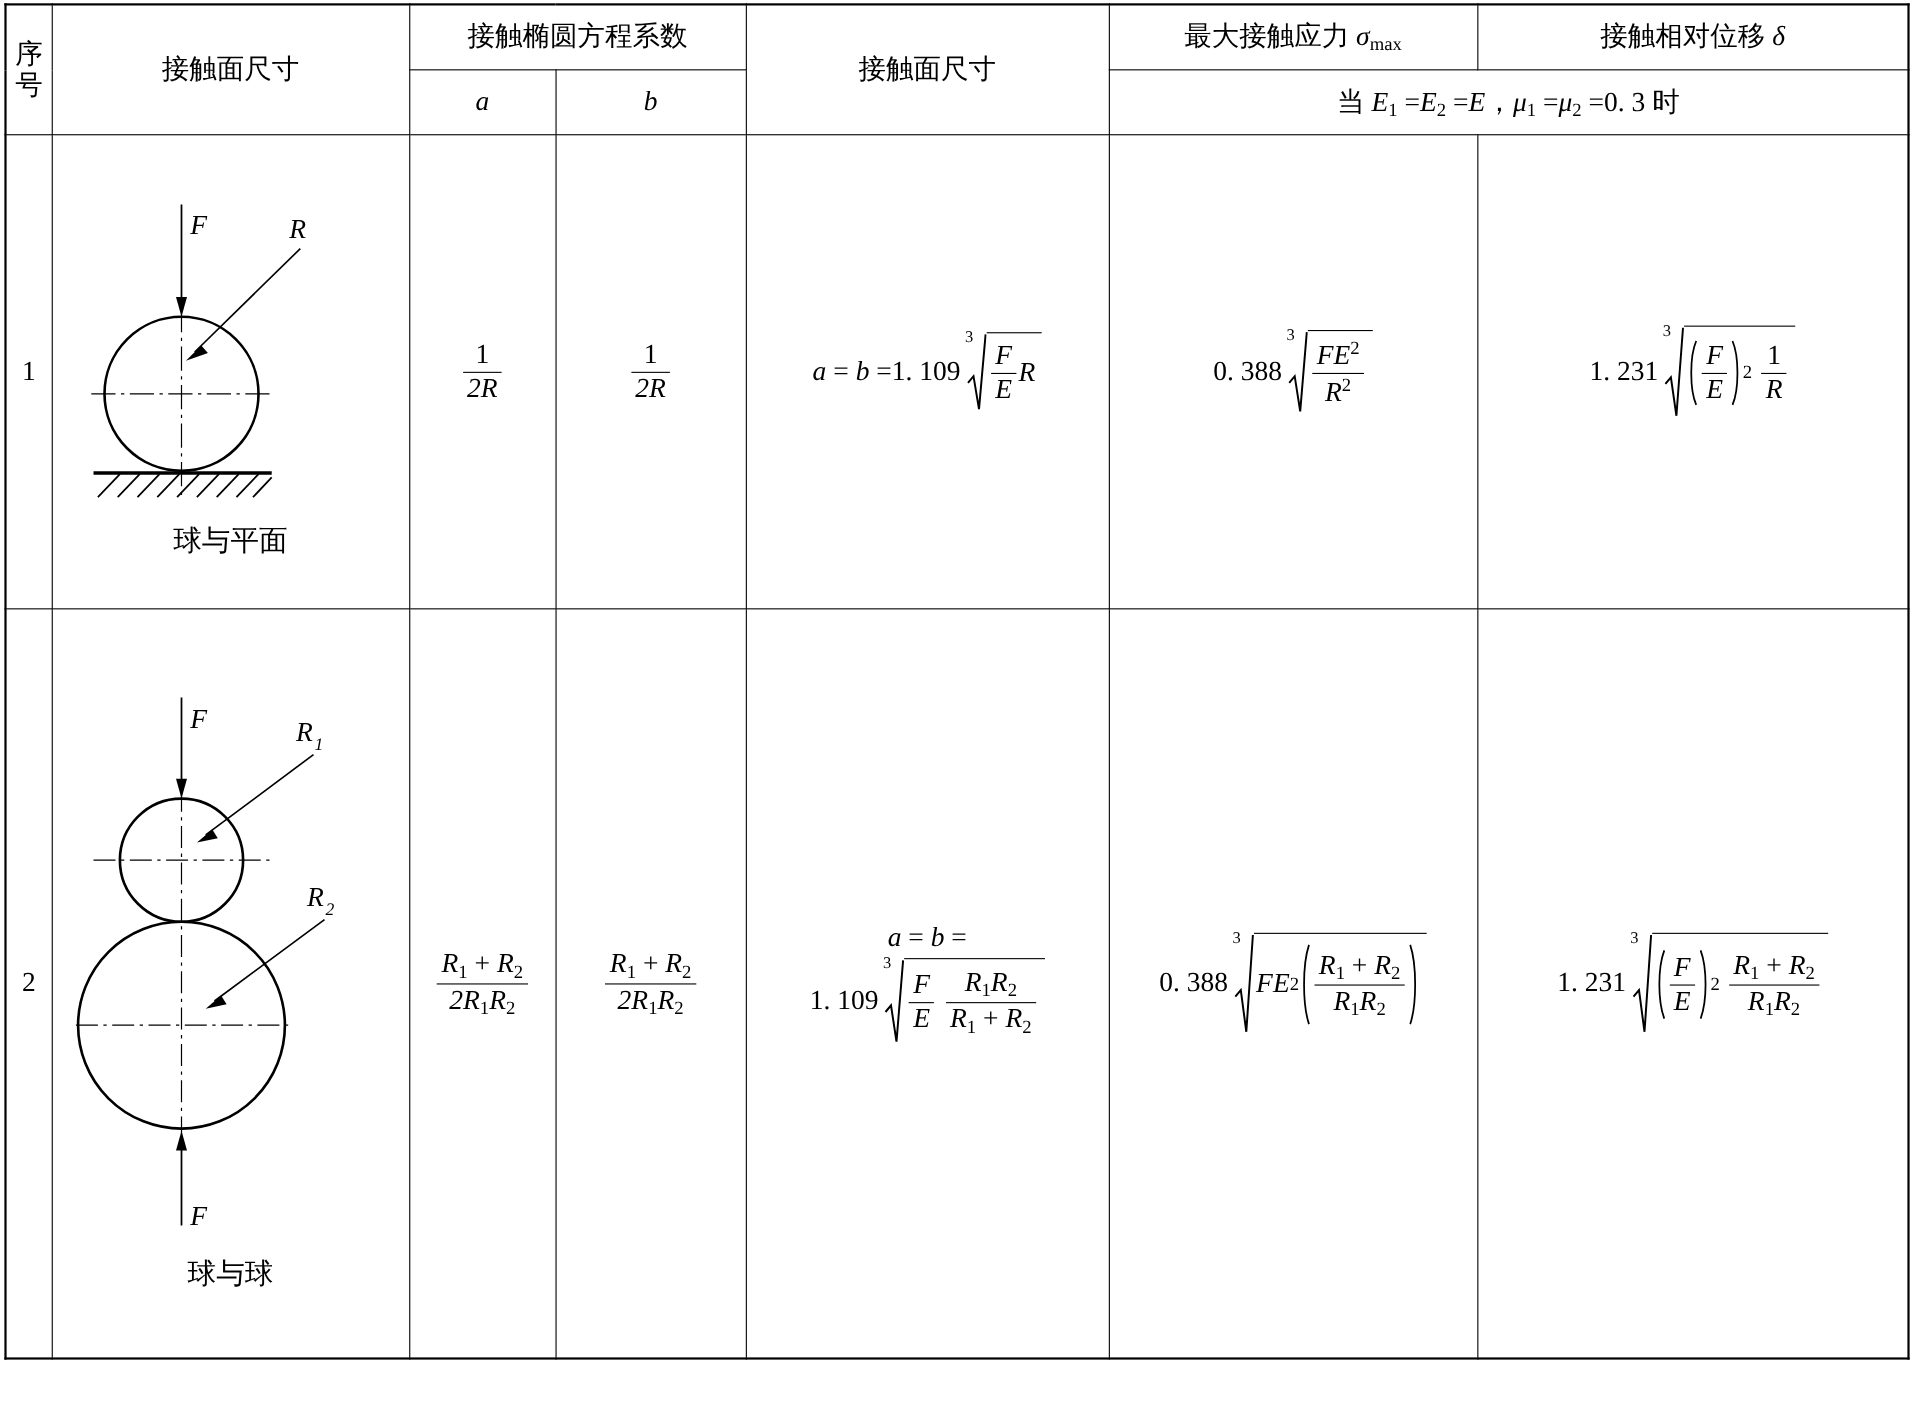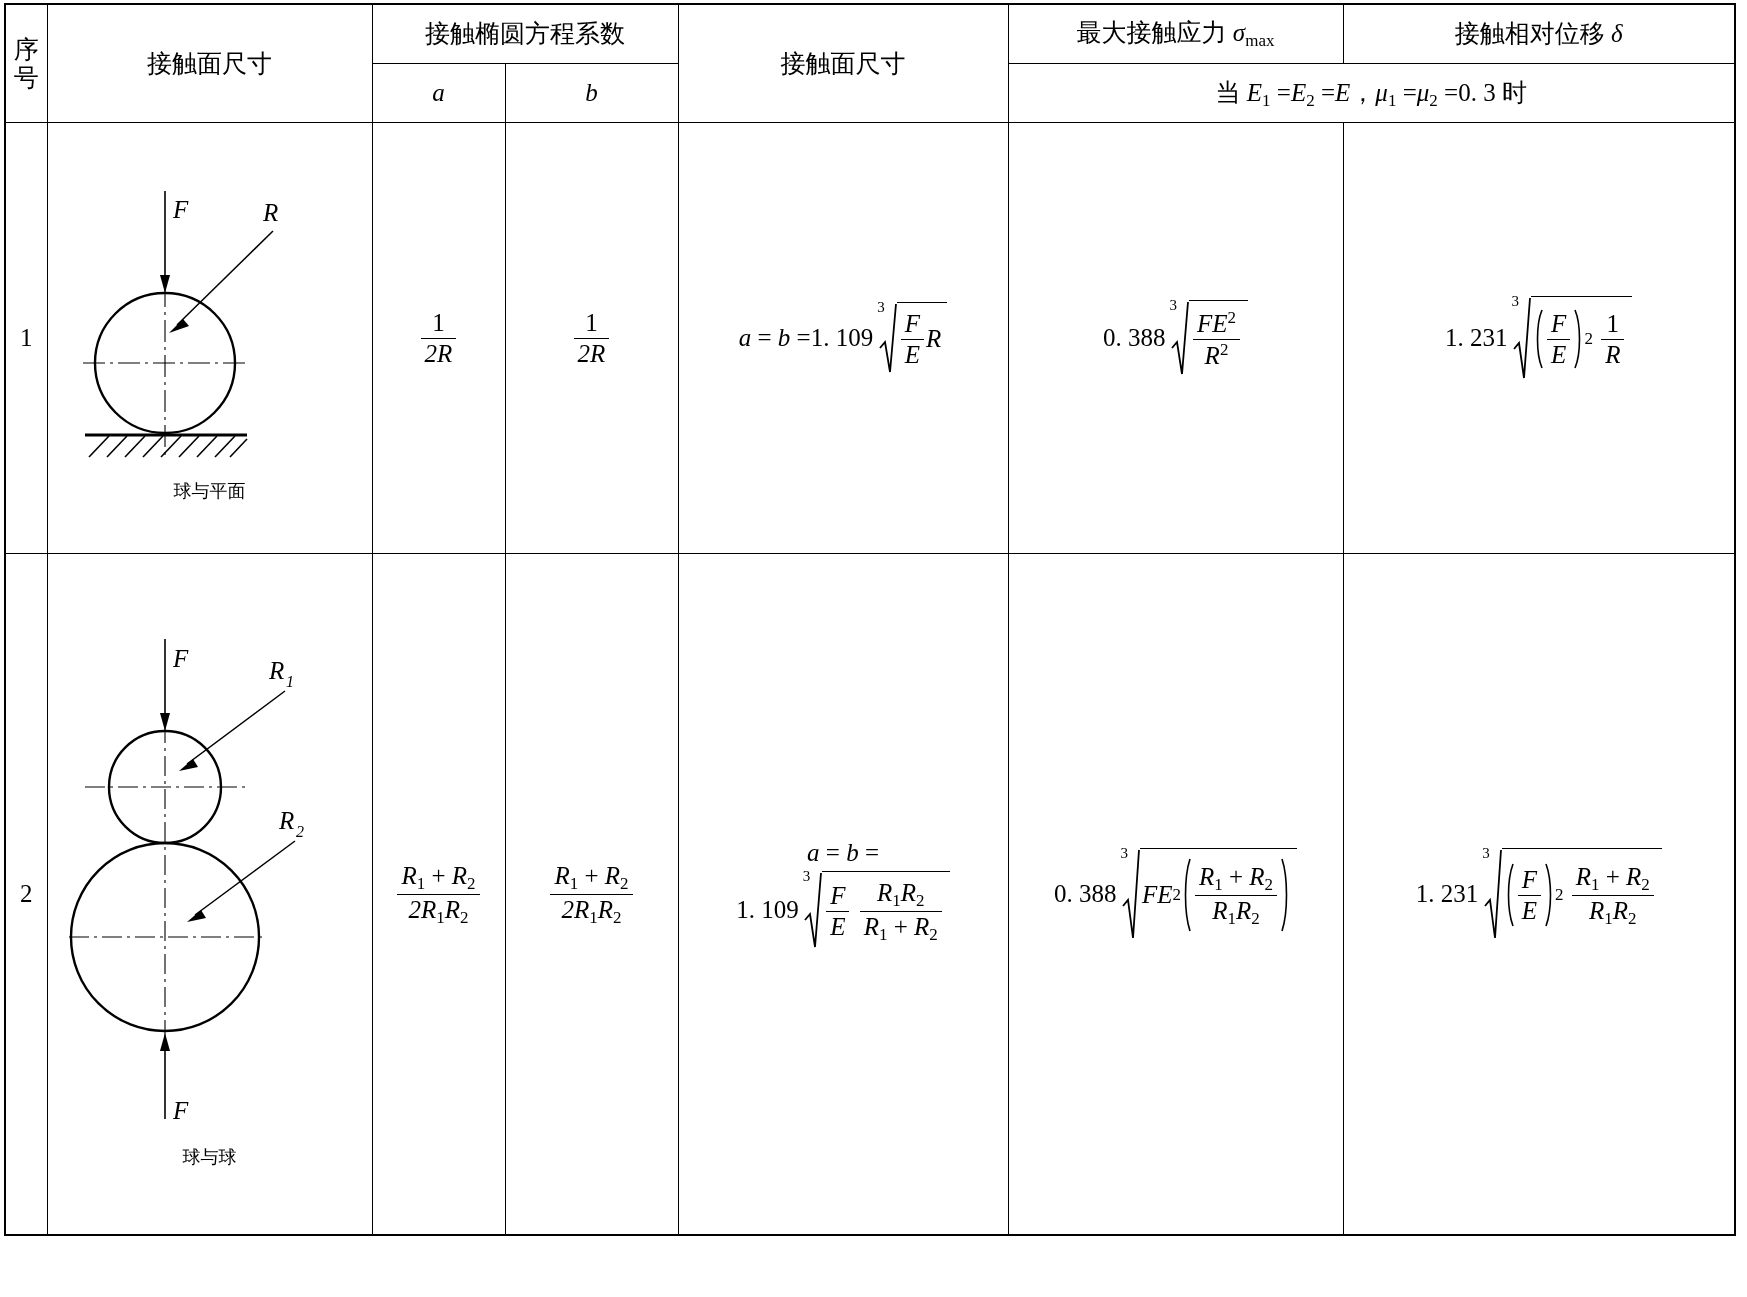--- a/index.html
+++ b/index.html
@@ -97,21 +97,21 @@
     width: 10px;
     position: relative;
   }
   .paren > .pl svg, .paren > .pr svg { display:block; height:100%; width:10px; }
   .paren > .inner { display: flex; align-items: center; padding: 0 2px; }
 
   .coef { font-size: 25px; }
   .mathline { display: flex; align-items: center; justify-content: center; }
   .mathblock { display: flex; flex-direction: column; align-items: center; gap: 4px; }
   .ab-eq { font-size: 25px; }
-  .fig-caption { font-size: 18px; margin-top: 6px; }
+  .fig-caption { font-size: 26px; margin-top: 6px; }
   .fig-wrap { display: flex; flex-direction: column; align-items: center; justify-content: center; }
 </style>
 </head>
 <body>
 
 <div class="sheet">
 <table class="contact-table">
   <colgroup>
     <col class="c-seq">
         <col class="c-type">

